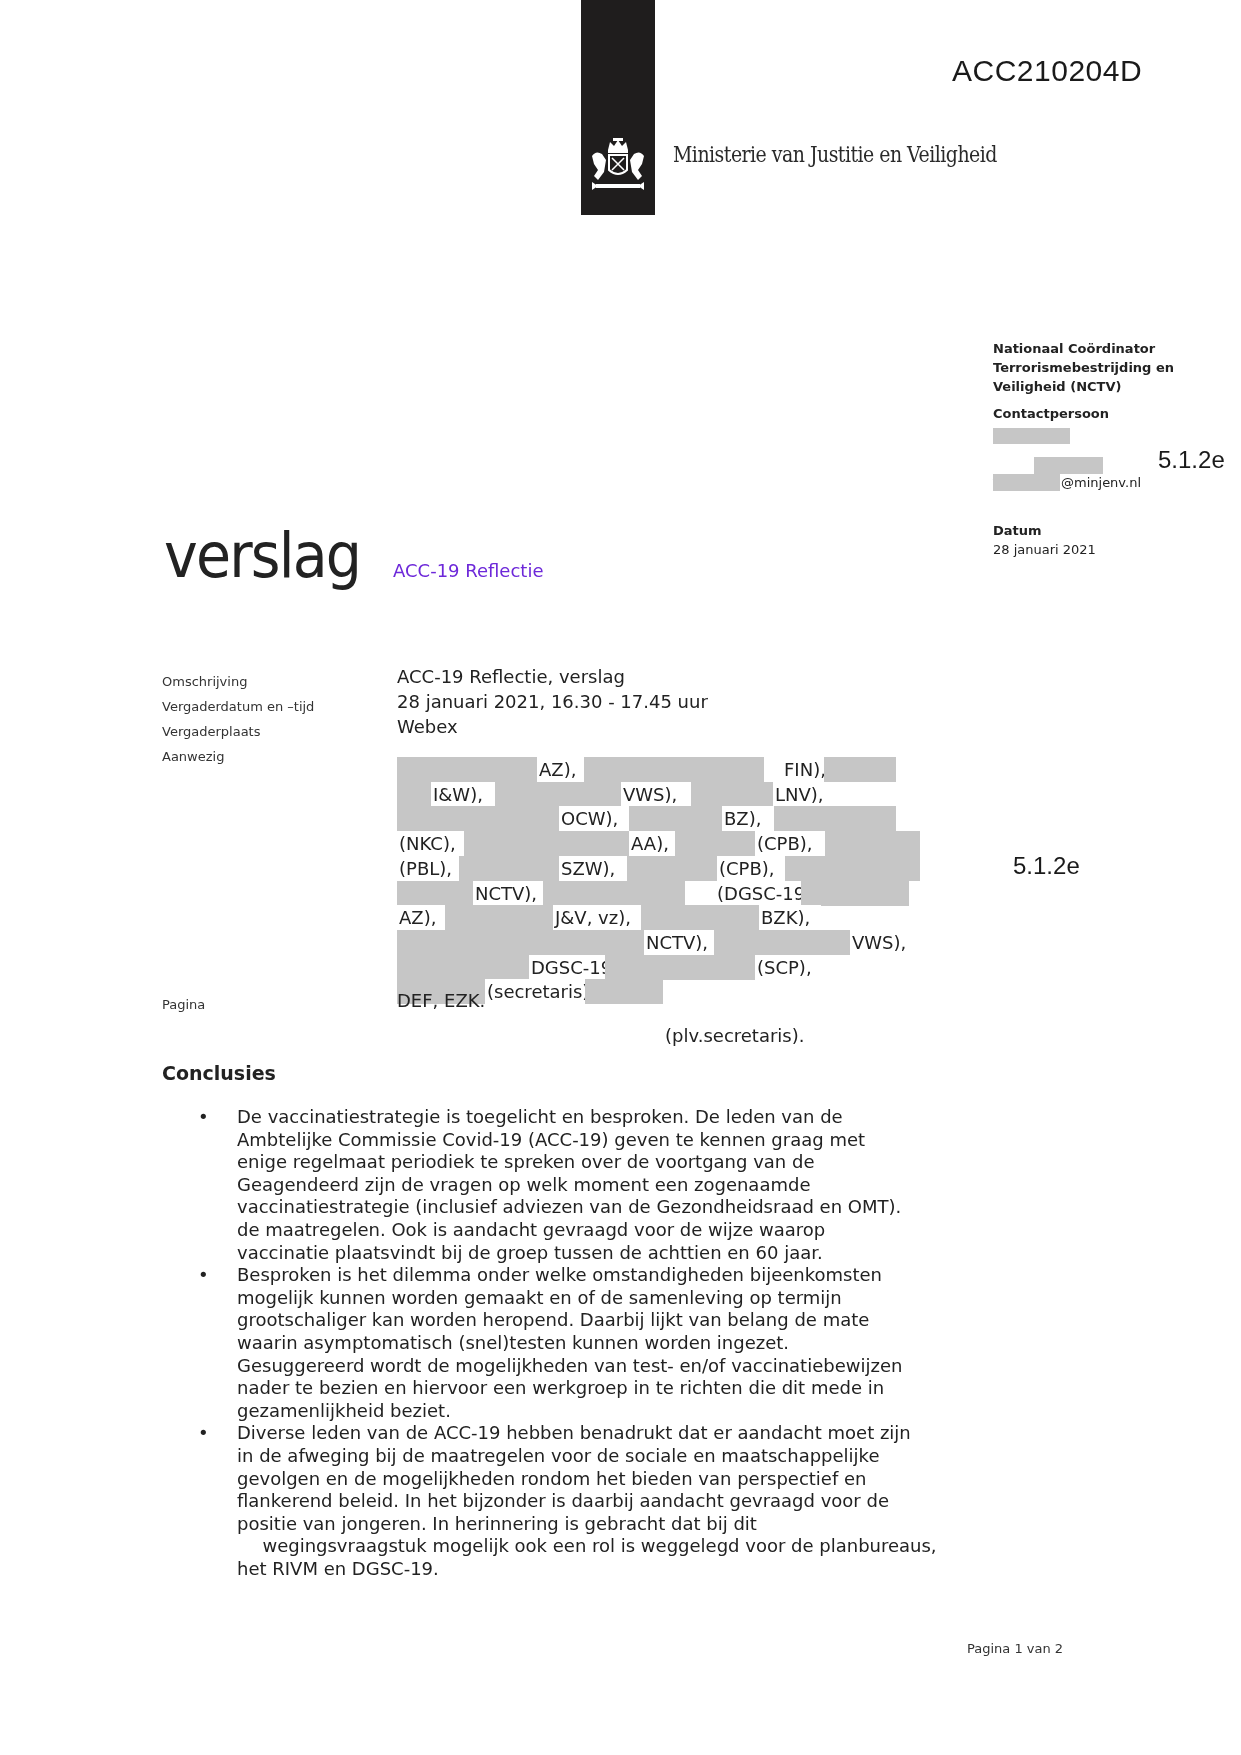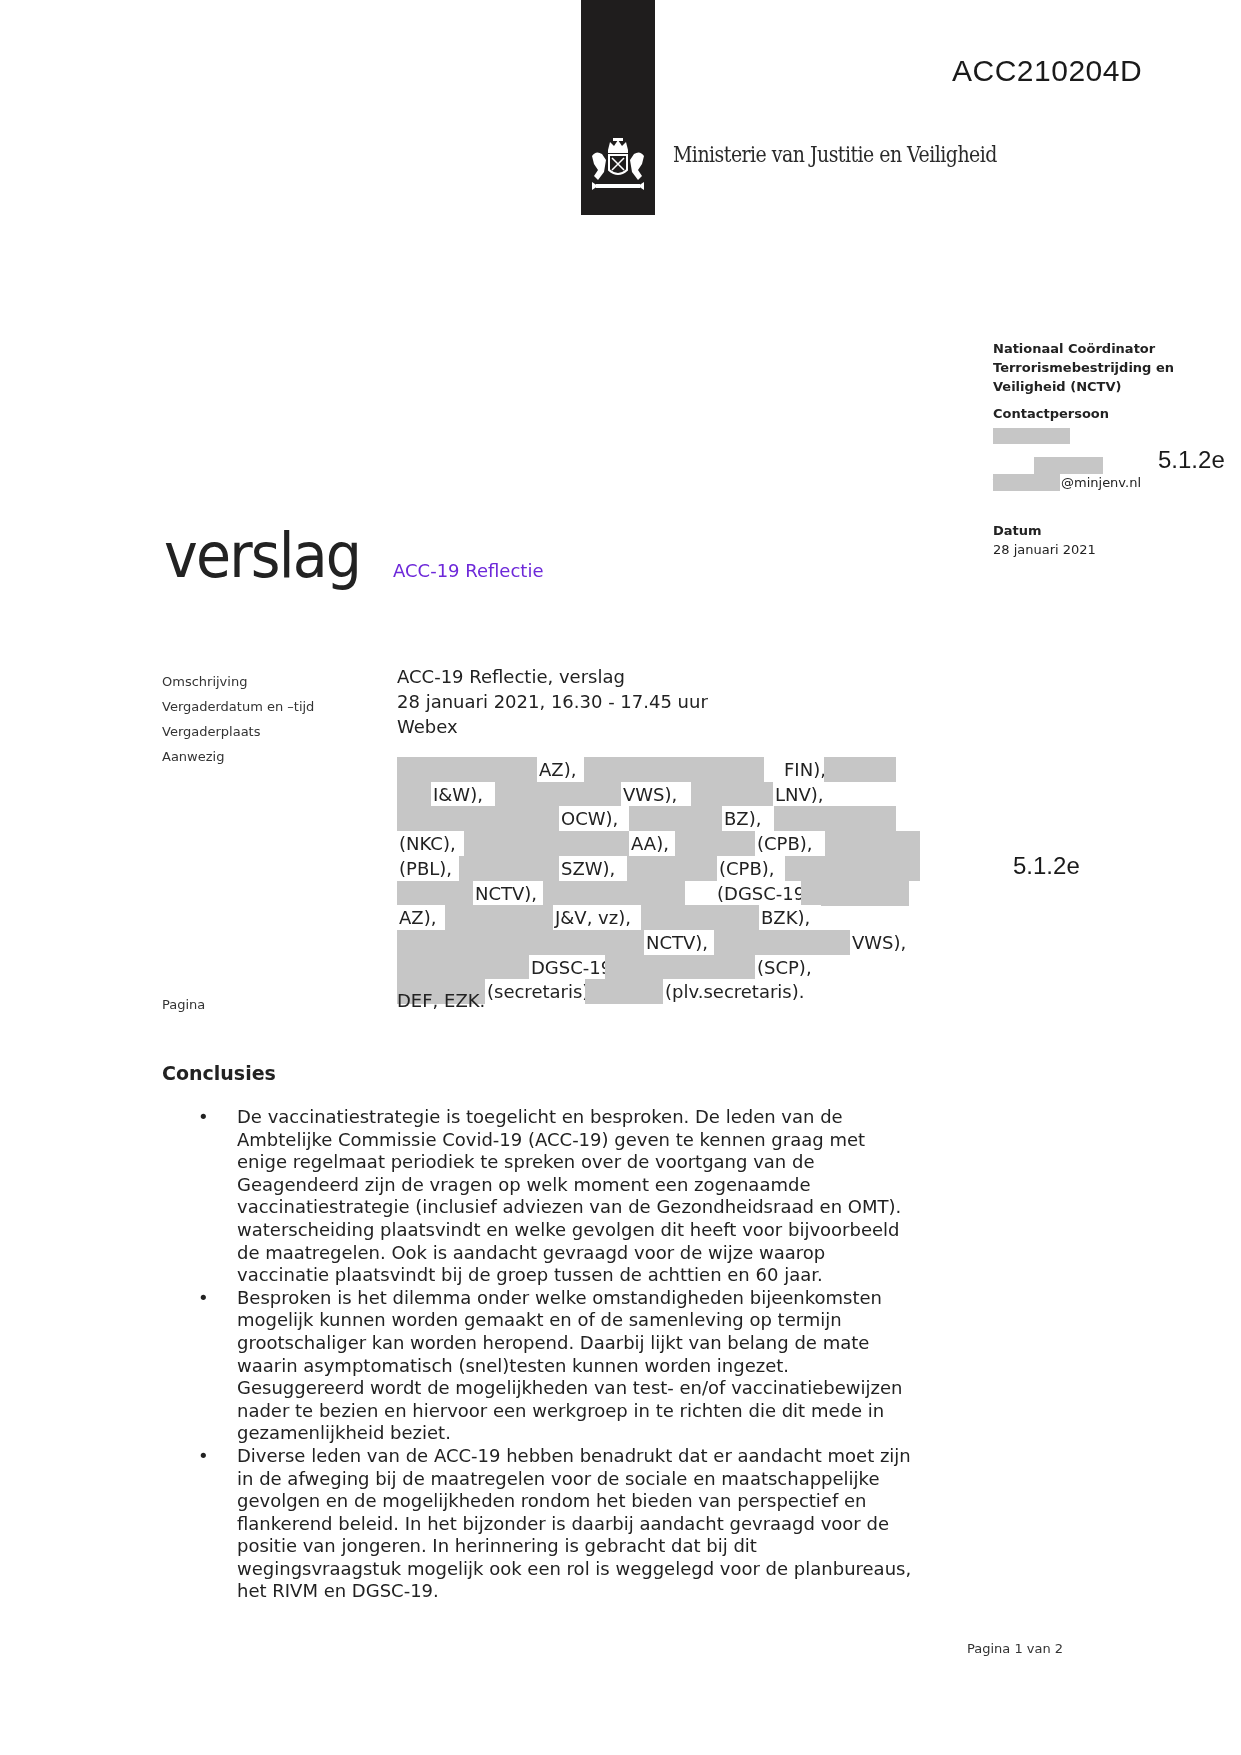--- a/index.html
+++ b/index.html
@@ -156,57 +156,56 @@
     <div class="abs att-line" style="top: 938.6px;">
       <span class="seg r" style="left: 0px; width: 132px;"></span>
       <span class="seg t" style="left: 132px; width: 76px;">DGSC-19),</span>
       <span class="seg r" style="left: 208px; width: 150px;"></span>
       <span class="seg t" style="left: 358px; width: 66px;">(SCP),</span>
     </div>
     <div class="abs att-line" style="top: 963.3px;">
       <span class="seg r" style="left: 0px; width: 88px;"></span>
       <span class="seg t" style="left: 88px; width: 100px;">(secretaris),</span>
       <span class="seg r" style="left: 188px; width: 78px;"></span>
-      <span class="seg t" style="left: 266px; width: 140px;">(plv.secretaris).</span>
+      <span class="seg t" style="left: 266px; width: 140px; margin-top: 44px;">(plv.secretaris).</span>
     </div>
   </div>
 
 <div class="abs code-512e" style="left:1013px; top:852px;">5.1.2e</div>
 
 <div class="abs afwezig-label">Pagina</div>
 <div class="abs afwezig-value">DEF, EZK.</div>
 
 <div class="abs conclusies">Conclusies</div>
 <div class="abs bullets" id="bullets">
     <div class="bullet-item">
       <span class="bullet-dot">•</span>
       <div style="white-space: nowrap;">De vaccinatiestrategie is toegelicht en besproken. De leden van de</div>
       <div style="white-space: nowrap;">Ambtelijke Commissie Covid-19 (ACC-19) geven te kennen graag met</div>
       <div style="white-space: nowrap;">enige regelmaat periodiek te spreken over de voortgang van de</div>
       <div style="white-space: nowrap;">Geagendeerd zijn de vragen op welk moment een zogenaamde</div>
       <div style="white-space: nowrap;">vaccinatiestrategie (inclusief adviezen van de Gezondheidsraad en OMT).</div>
-      <div style="white-space: nowrap;">waterscheiding plaatsvindt en welke gevolgen dit heeft voor bijvoorbeeld</div>
       <div style="white-space: nowrap;">de maatregelen. Ook is aandacht gevraagd voor de wijze waarop</div>
       <div style="white-space: nowrap;">vaccinatie plaatsvindt bij de groep tussen de achttien en 60 jaar.</div>
     </div>
     <div class="bullet-item">
       <span class="bullet-dot">•</span>
       <div style="white-space: nowrap;">Besproken is het dilemma onder welke omstandigheden bijeenkomsten</div>
       <div style="white-space: nowrap;">mogelijk kunnen worden gemaakt en of de samenleving op termijn</div>
       <div style="white-space: nowrap;">grootschaliger kan worden heropend. Daarbij lijkt van belang de mate</div>
       <div style="white-space: nowrap;">waarin asymptomatisch (snel)testen kunnen worden ingezet.</div>
       <div style="white-space: nowrap;">Gesuggereerd wordt de mogelijkheden van test- en/of vaccinatiebewijzen</div>
       <div style="white-space: nowrap;">nader te bezien en hiervoor een werkgroep in te richten die dit mede in</div>
       <div style="white-space: nowrap;">gezamenlijkheid beziet.</div>
     </div>
     <div class="bullet-item">
       <span class="bullet-dot">•</span>
       <div style="white-space: nowrap;">Diverse leden van de ACC-19 hebben benadrukt dat er aandacht moet zijn</div>
       <div style="white-space: nowrap;">in de afweging bij de maatregelen voor de sociale en maatschappelijke</div>
       <div style="white-space: nowrap;">gevolgen en de mogelijkheden rondom het bieden van perspectief en</div>
       <div style="white-space: nowrap;">flankerend beleid. In het bijzonder is daarbij aandacht gevraagd voor de</div>
       <div style="white-space: nowrap;">positie van jongeren. In herinnering is gebracht dat bij dit</div>
-      <div style="white-space: nowrap;">wegingsvraagstuk mogelijk ook een rol is weggelegd voor de planbureaus,</div>
+      <div style="white-space: nowrap; text-align: center;">wegingsvraagstuk mogelijk ook een rol is weggelegd voor de planbureaus,</div>
       <div style="white-space: nowrap;">het RIVM en DGSC-19.</div>
     </div>
   </div>
 
 <div class="abs page-num">Pagina 1 van 2</div>
 
 </body></html>

